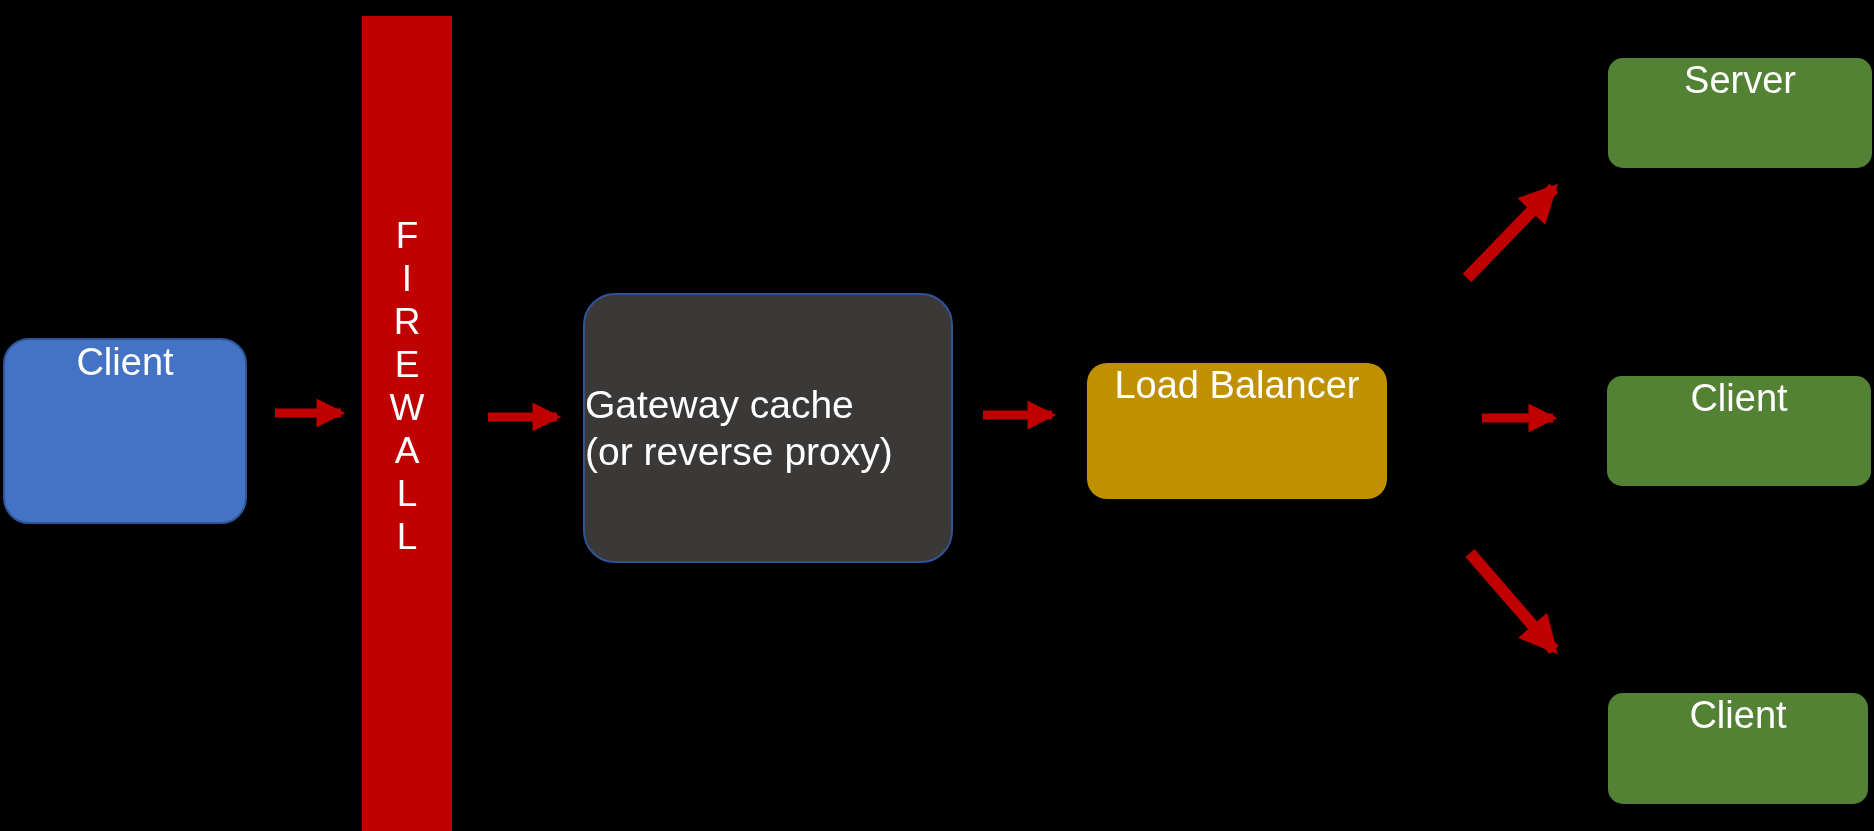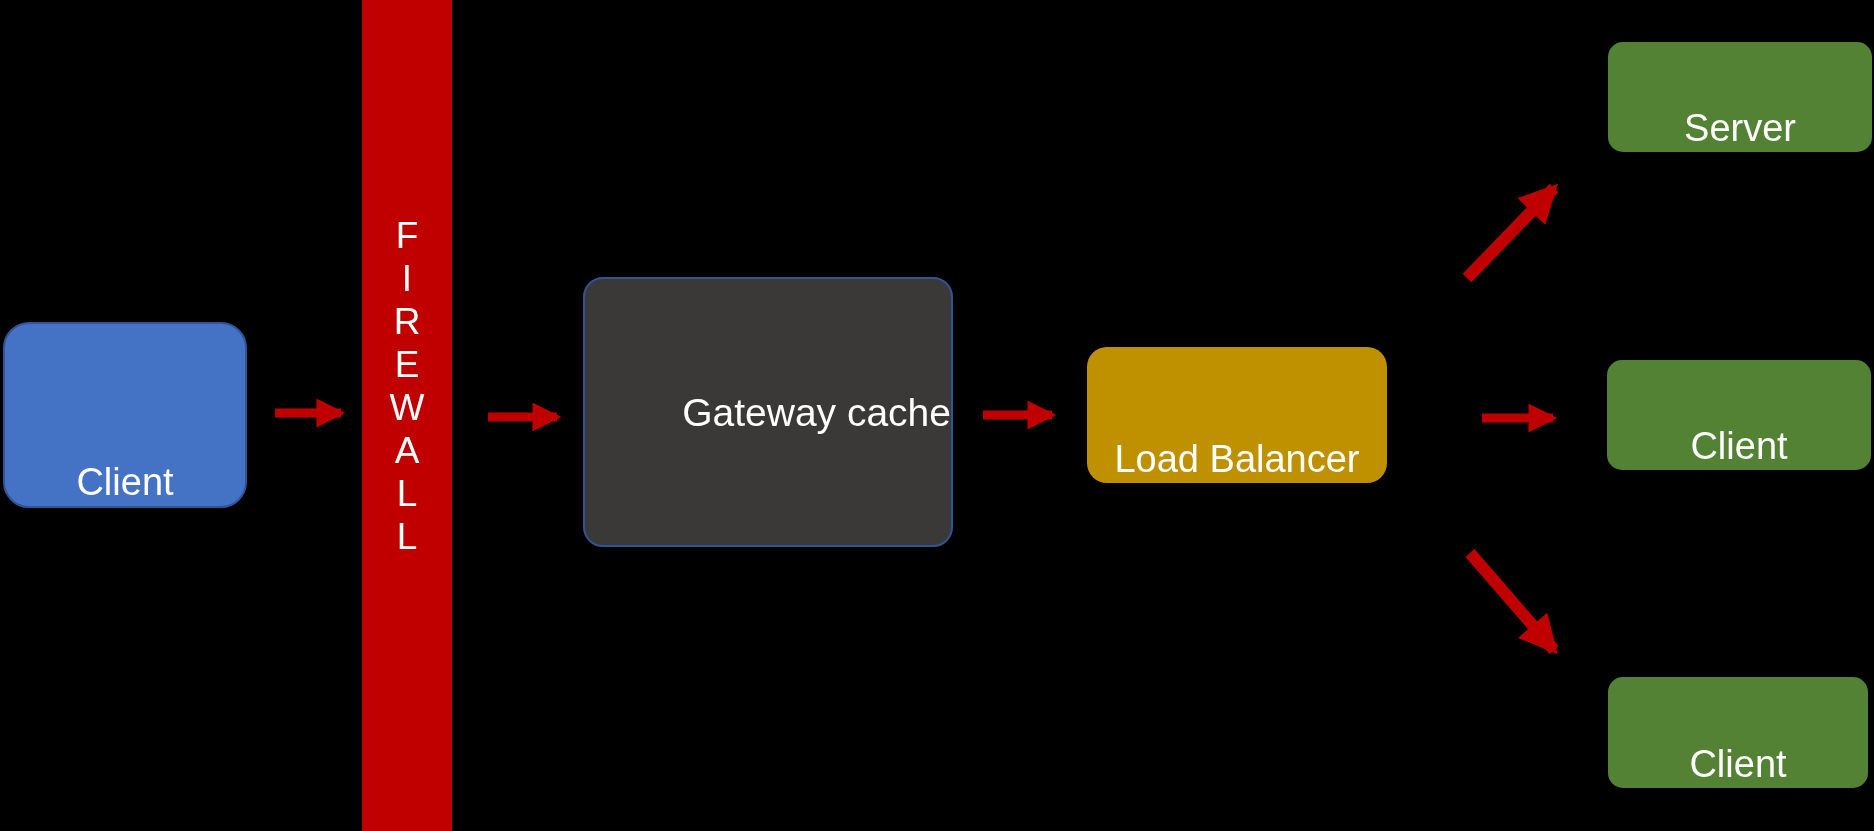--- a/index.html
+++ b/index.html
@@ -4,43 +4,44 @@
 <style>
   html,body{margin:0;padding:0;background:#000;}
   .stage{
     position:relative;
     width:1874px;height:831px;
     overflow:hidden;
     font-family:"Liberation Sans", sans-serif;
   }
   .node{
     position:absolute;
-    display:flex;align-items:flex-end;justify-content:center;
+    display:flex;align-items:flex-start;justify-content:center;
     text-align:center;
     color:#fff;
     box-sizing:border-box;
     font-size:38px;
     line-height:1.2;
+    margin-top:16px;
   }
   #client-left{
     left:3px;top:322px;width:244px;height:186px;
     border-radius:26px;border:2px solid transparent;
   }
   #firewall-bar{
     left:362px;top:0;width:90px;height:831px;
   }
   .firewall-text{
     position:absolute;left:362px;top:214px;width:90px;
     text-align:center;color:#fff;
     font-size:37px;line-height:43px;
     white-space:pre-line;
   }
   #gateway{
     left:583px;top:277px;width:370px;height:270px;
-    border-radius:20px;border:2px solid transparent;
+    border-radius:32px;border:2px solid transparent;
     flex-direction:column;
   }
   #gateway .line{display:block;font-size:39px;line-height:47px;}
   #load-balancer{
     left:1087px;top:347px;width:300px;height:136px;
     border-radius:20px;
   }
   .green-node{
     border-radius:15px;
   }
@@ -66,20 +67,21 @@
 A
 L
 L</div>
 
   <div class="node" id="client-left" style="background: rgb(68, 114, 196); border-color: rgb(47, 85, 151); color: rgb(255, 255, 255);">
     <span>Client</span>
   </div>
 
   <div class="node" id="gateway" style="background: rgb(59, 56, 56); border-color: rgb(47, 85, 151); color: rgb(255, 255, 255);">
     <span class="line">Gateway cache</span>
+    <span class="line">(or reverse proxy)</span>
   </div>
 
   <div class="node" id="load-balancer" style="background: rgb(191, 144, 0); color: rgb(255, 255, 255);">
     <span>Load Balancer</span>
   </div>
 
   <div class="node green-node" id="server-top" style="background: rgb(84, 130, 53); color: rgb(255, 255, 255);">
     <span>Server</span>
   </div>
 

